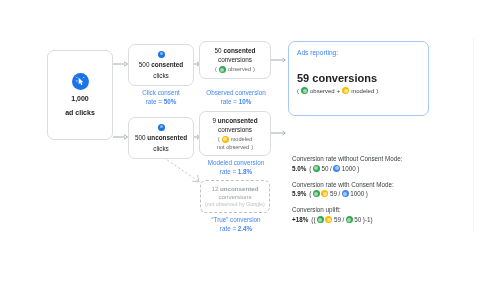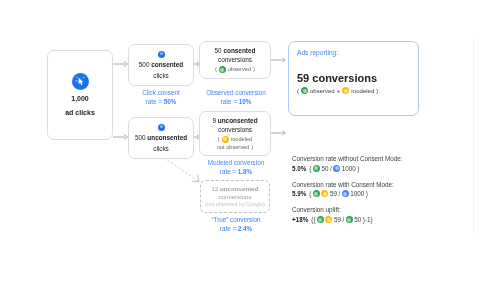--- a/index.html
+++ b/index.html
@@ -147,21 +147,21 @@
   #rate-true-conv     { left: 192px; top: 216px; width: 88px; }
 
   
   .arrow { position: absolute; }
   .arrow svg { display: block; overflow: visible; }
 
   
   #ads-reporting {
     position: absolute;
     left: 288px; top: 41px;
-    width: 131px; height: 75px;
+    width: 141px; height: 75px;
     background: #ffffff;
     border: 1px solid #a8c7fa;
     border-radius: 7px;
     padding: 7px 8px;
   }
   #ads-reporting .title {
     font-size: 6.6px;
     color: #4285f4;
     margin-bottom: 16px;
   }

